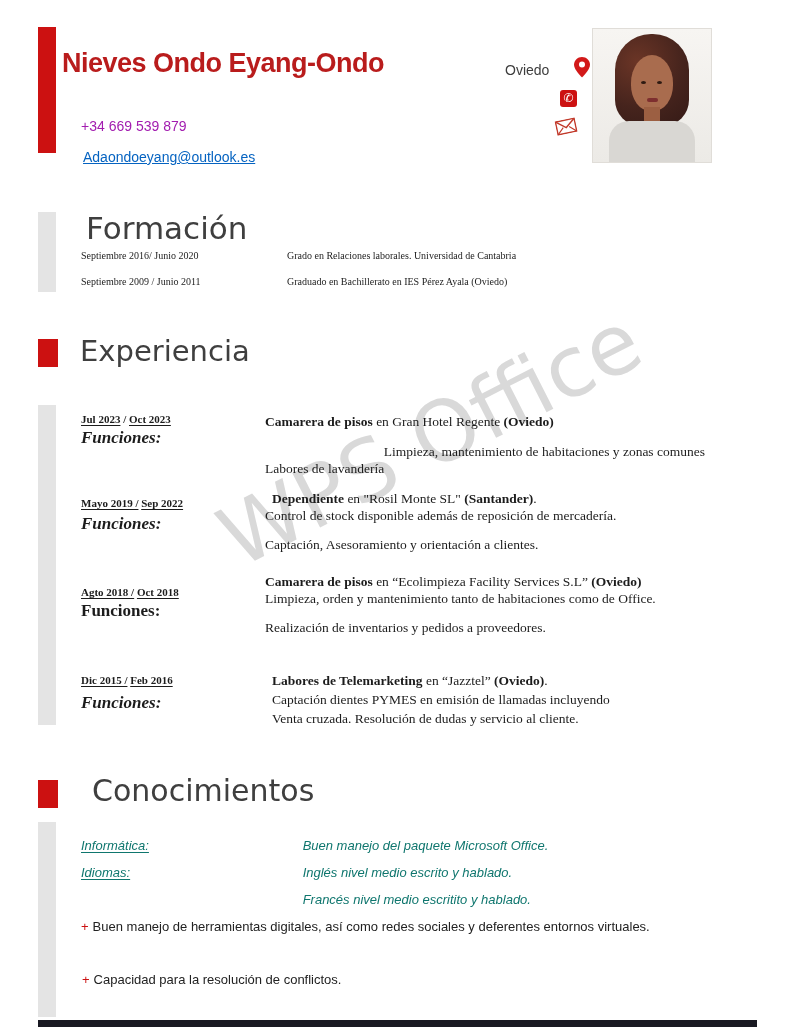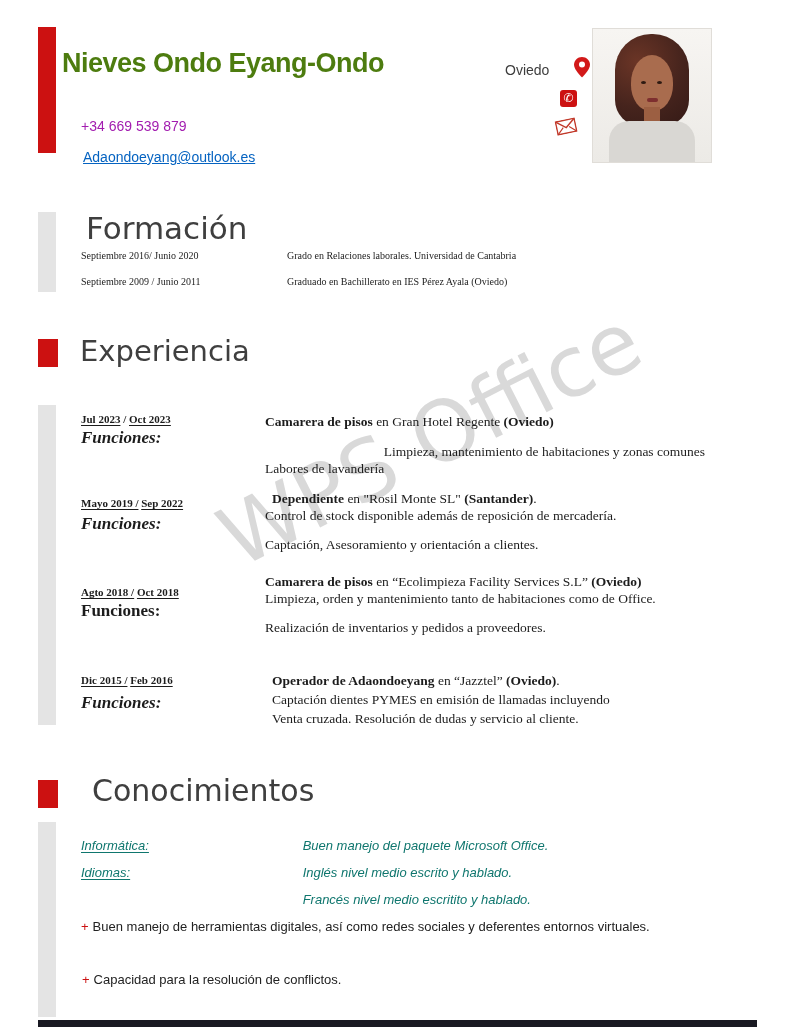--- a/index.html
+++ b/index.html
@@ -9,21 +9,21 @@
   .watermark{position:absolute;left:150px;top:390px;width:560px;text-align:center;
     font-family:"DejaVu Sans",sans-serif;font-size:84px;color:#9c9c9c;opacity:.38;
     transform:rotate(-27deg);transform-origin:center;white-space:nowrap;pointer-events:none;}
   
   .vbar{position:absolute;left:38px;width:18px;}
   .vbar.red{background:#cc1111;}
   .vbar.gray{background:#e4e4e4;}
   .sq{position:absolute;left:38px;width:20px;height:28px;background:#cc1111;}
   
   .name{position:absolute;left:62px;top:48px;font-family:"Liberation Sans",sans-serif;
-        font-weight:bold;font-size:27px;letter-spacing:-.5px;color:#4d7c0f;}
+        font-weight:bold;font-size:27px;letter-spacing:-.5px;color:#b91c1c;}
   .loc{position:absolute;left:505px;top:62px;font-family:"Liberation Sans",sans-serif;
        font-size:14px;color:#3d3d3d;}
   .pin{position:absolute;left:574px;top:57px;}
   .phone-ic{position:absolute;left:560px;top:90px;width:17px;height:17px;background:#cc1111;
      border-radius:3px;color:#fff;font-size:12px;line-height:17px;text-align:center;
      font-family:"DejaVu Sans",sans-serif;}
   .mail-ic{position:absolute;left:556px;top:119px;transform:rotate(-12deg);}
   .phone-txt{position:absolute;left:81px;top:118px;font-family:"Liberation Sans",sans-serif;
      font-size:14px;color:#a21caf;}
   .email{position:absolute;left:83px;top:149px;font-family:"Liberation Sans",sans-serif;
@@ -161,21 +161,21 @@
       <div class="desc2">Realización de inventarios y pedidos a  proveedores.</div>
     </div>
   </div>
 
   <div class="job" style="top:671px;">
     <div class="jl" style="top:3px;">
       <div class="dates"><u>Dic 2015 /</u><span> </span><u>Feb 2016</u></div>
       <div class="func it" style="margin-top:7px;">Funciones:</div>
     </div>
     <div class="jr" style="line-height:19px;">
-      <div class="ind"><span class="b">Operador de Adaondoeyang</span><span> en “Jazztel” </span><span class="b">(Oviedo)</span><span>.</span></div>
+      <div class="ind"><span class="b">Labores de Telemarketing</span><span> en “Jazztel” </span><span class="b">(Oviedo)</span><span>.</span></div>
       <div class="ind">Captación dientes PYMES en emisión de llamadas incluyendo</div>
       <div class="ind">Venta cruzada. Resolución de dudas y servicio al cliente.</div>
     </div>
   </div>
 
   <div class="sq" style="top:780px;"></div>
   <div class="h-sec" style="left:92px;top:773px;font-size:30px;">Conocimientos</div>
   <div class="vbar gray" style="top:822px;height:195px;"></div>
 
   <div class="k-row" style="top:838px;">

